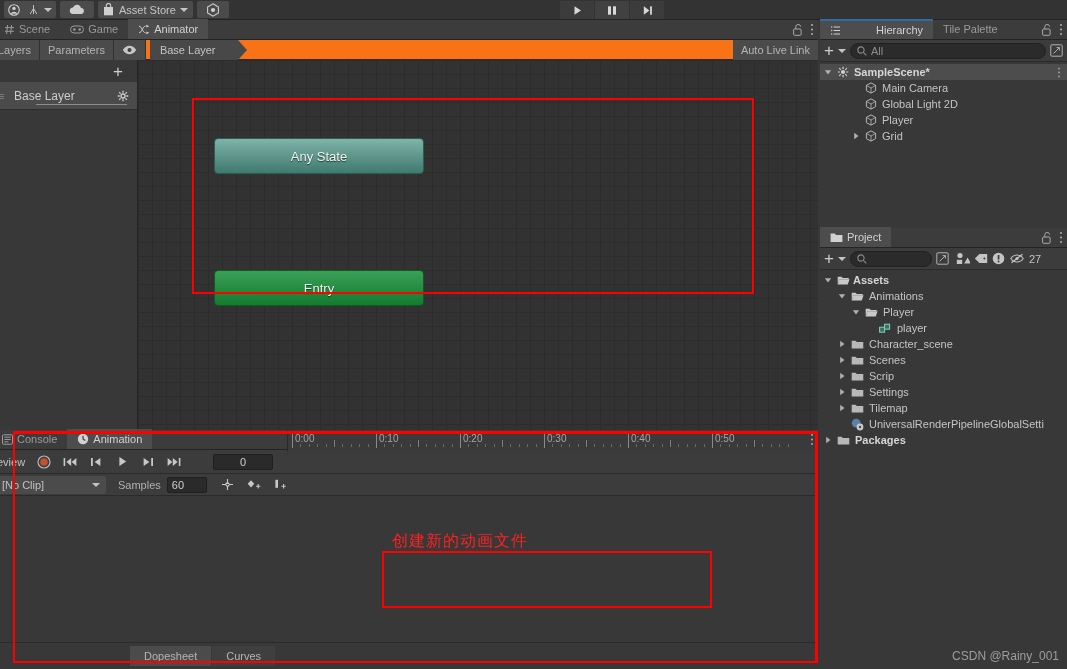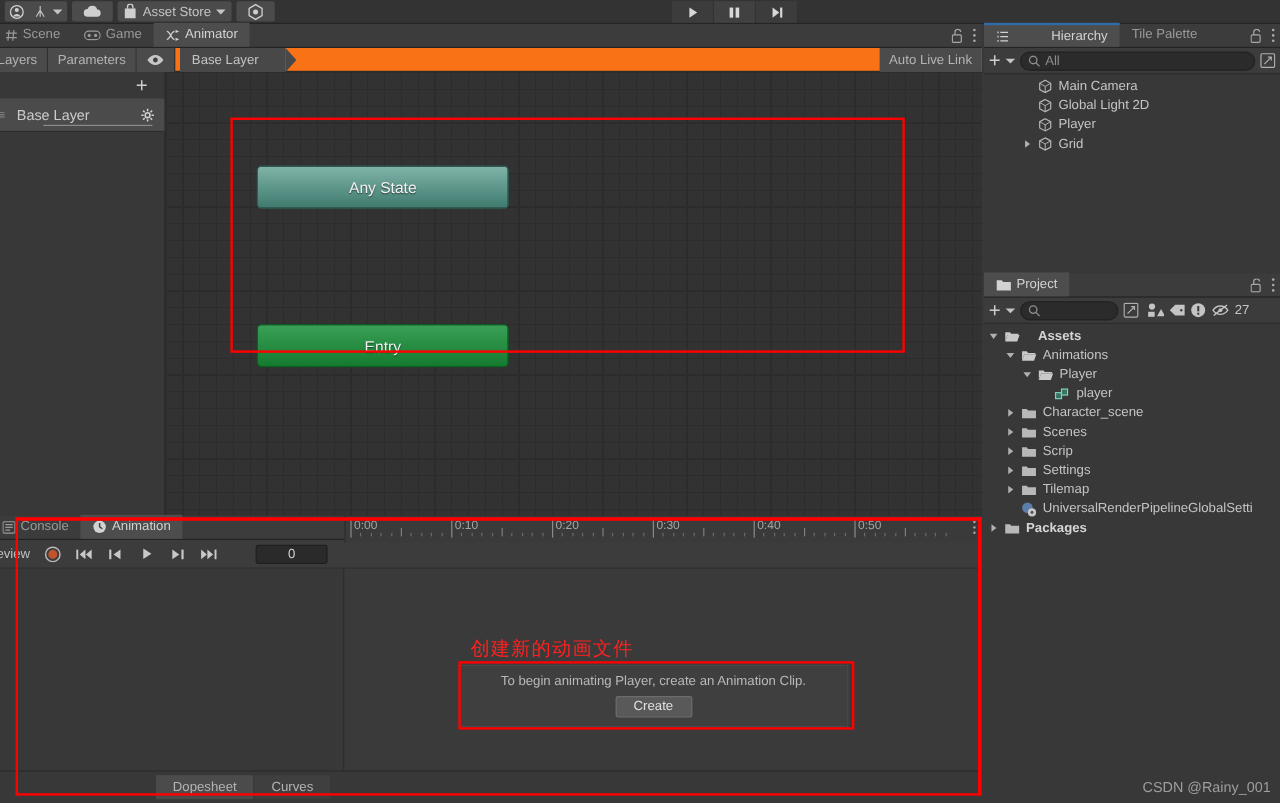--- a/index.html
+++ b/index.html
@@ -550,31 +550,20 @@
       </div>
     <span style="position:absolute;right:4px;top:3px;">
       <svg width="4" height="13" viewBox="0 0 4 13">
           <circle cx="2" cy="2" r="1" fill="#a8a8a8"></circle>
           <circle cx="2" cy="6.5" r="1" fill="#a8a8a8"></circle>
           <circle cx="2" cy="11" r="1" fill="#a8a8a8"></circle>
         </svg>
     </span>
   </div>
 
-  <div class="anim-body">
-    <div class="anim-left"></div>
-    <div class="anim-right">
-      <div class="create-box">
-        <span class="create-msg">To begin animating Player, create an Animation Clip.</span>
-        <div class="create-btn">
-          <span>Create</span>
-        </div>
-      </div>
-    </div>
-  </div>
 
   <div class="anim-footer">
     <div style="width:130px"></div>
     <div class="foot-tab">
       <span>Dopesheet</span>
     </div>
     <div class="foot-tab alt">
       <span>Curves</span>
     </div>
   </div>
@@ -622,20 +611,41 @@
         <span>All</span>
       </div>
       <span>
           <svg width="13" height="13" viewBox="0 0 13 13">
             <rect x="0.8" y="0.8" width="11.4" height="11.4" rx="1" fill="none" stroke="#b0b0b0" stroke-width="1"></rect>
             <path d="M3.6 9.4 9.4 3.6M6.6 3.6h2.8v2.8" fill="none" stroke="#b0b0b0" stroke-width="1"></path>
           </svg>
         </span>
     </div>
     <div class="tree" id="hierarchy-tree">
+        <div class="tree-row sel bold" style="padding-left: 4px;">
+          <span class="twisty">
+            <svg width="8" height="8" viewBox="0 0 8 8">
+              <path d="M.8 2.2h6.4L4 6.4z" fill="#b0b0b0"></path>
+            </svg>
+          </span>
+          <span style="display: flex; align-items: center; flex: 0 0 auto;">
+            <svg width="12" height="12" viewBox="0 0 12 12">
+              <circle cx="6" cy="6" r="2.1" fill="#d0d0d0"></circle>
+              <path d="M6 .7v2.2M6 9.1v2.2M.7 6h2.2M9.1 6h2.2M2.2 2.2 3.8 3.8M8.2 8.2l1.6 1.6M9.8 2.2 8.2 3.8M3.8 8.2 2.2 9.8" stroke="#d0d0d0" stroke-width="1.2"></path>
+            </svg>
+          </span>
+          <span style="margin-left: 2px;">SampleScene*</span>
+          <span class="rowmenu">
+            <svg width="4" height="11" viewBox="0 0 4 11">
+              <circle cx="2" cy="1.6" r="0.9" fill="#a8a8a8"></circle>
+              <circle cx="2" cy="5.5" r="0.9" fill="#a8a8a8"></circle>
+              <circle cx="2" cy="9.4" r="0.9" fill="#a8a8a8"></circle>
+            </svg>
+          </span>
+        </div>
         <div class="tree-row" style="padding-left: 32px;">
           <span class="twisty"></span>
           <span style="display: flex; align-items: center; flex: 0 0 auto;">
             <svg width="12" height="12" viewBox="0 0 12 12">
               <path d="M6 .9 10.6 3.4v5.2L6 11.1 1.4 8.6V3.4z" fill="none" stroke="#b6b6b6" stroke-width="1"></path>
               <path d="M1.4 3.4 6 6l4.6-2.6M6 6v5.1" fill="none" stroke="#b6b6b6" stroke-width="0.8"></path>
             </svg>
           </span>
           <span style="margin-left: 2px;">Main Camera</span>
         </div>
@@ -754,21 +764,21 @@
             <svg width="8" height="8" viewBox="0 0 8 8">
               <path d="M.8 2.2h6.4L4 6.4z" fill="#b0b0b0"></path>
             </svg>
           </span>
           <span style="display: flex; align-items: center; flex: 0 0 auto;">
             <svg width="13" height="11" viewBox="0 0 13 11">
               <path d="M.7 1.8h3.9l1.1 1.3h6v1.1H2.6L.7 9.6z" fill="#c9c9c9"></path>
               <path d="M2.6 4.2h10l-1.9 5.4H.7z" fill="#c9c9c9"></path>
             </svg>
           </span>
-          <span style="margin-left: 12px;">Assets</span>
+          <span style="margin-left: 0;">Assets</span>
         </div>
         <div class="tree-row" style="padding-left: 18px;">
           <span class="twisty">
             <svg width="8" height="8" viewBox="0 0 8 8">
               <path d="M.8 2.2h6.4L4 6.4z" fill="#b0b0b0"></path>
             </svg>
           </span>
           <span style="display: flex; align-items: center; flex: 0 0 auto;">
             <svg width="13" height="11" viewBox="0 0 13 11">
               <path d="M.7 1.8h3.9l1.1 1.3h6v1.1H2.6L.7 9.6z" fill="#c9c9c9"></path>

